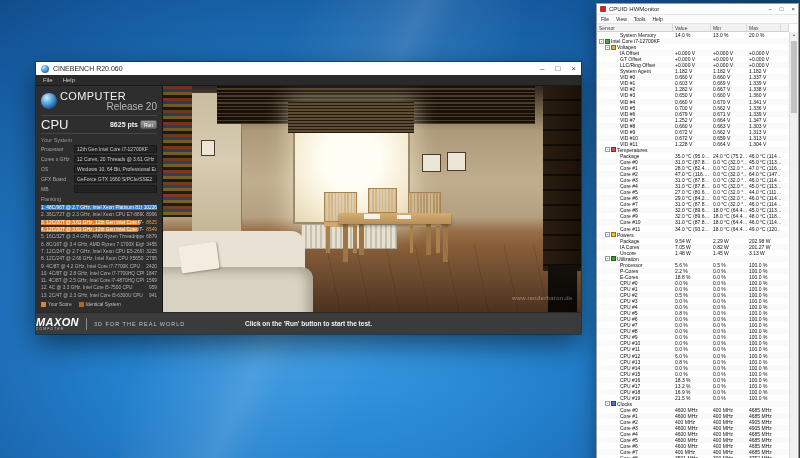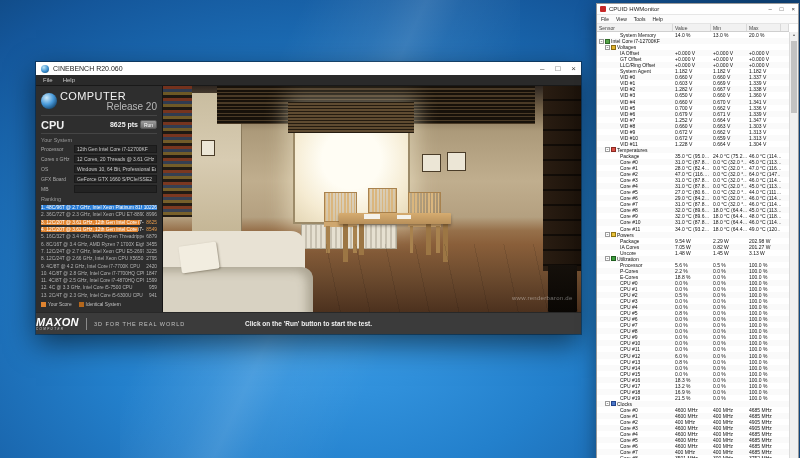--- a/index.html
+++ b/index.html
@@ -21,21 +21,21 @@
   .cb-main { position:absolute; top:24px; bottom:22px; left:0; right:0; display:flex; }
   .cb-left { width:127px; flex:none; background:#2e2e2e; border-right:1px solid #141414; padding:4px 5px; overflow:hidden; }
   .cb-logo { display:flex; align-items:center; gap:3px; }
   .cb-ball { width:16px; height:16px; flex:none; border-radius:50%;
     background: radial-gradient(circle at 35% 30%, #cdeafb, #4798d8 45%, #16466f 80%, #0d2c49); }
   .cb-word { flex:1; }
   .cb-word .t1 { font-size:11px; letter-spacing:.4px; color:#f2f2f2; }
   .cb-word .t2 { font-size:10px; color:#b9b9b9; text-align:right; margin-top:-1px; }
   .cb-div { border-top:1px solid #454545; margin:3px 0; }
   .cpu-row { display:flex; align-items:center; gap:2px; height:11px; }
-  .cpu-row .cpu { font-size:11px; font-weight:bold; color:#f0f0f0; }
+  .cpu-row .cpu { font-size:13px; font-weight:normal; color:#f0f0f0; }
   .cpu-row .score { margin-left:auto; font-size:7px; font-weight:bold; color:#f0f0f0; }
   .run-btn { width:17px; height:9px; border:1px solid #585858; border-radius:2px; font-size:5px; color:#fff; text-align:center; line-height:8px;
     background: linear-gradient(180deg,#9b9b9b,#6e6e6e); cursor:pointer; }
   .sec-title { font-size:5.5px; color:#9a9a9a; margin:3px 0 2px; }
   .sys-row { display:flex; align-items:center; margin-bottom:2px; }
   .sys-label { width:33px; flex:none; font-size:5px; color:#a8a8a8; }
   .sys-value { flex:1; height:8px; background:#232323; border:1px solid #1a1a1a; font-size:5px; color:#c9c9c9; line-height:6px; padding:0 2px; white-space:nowrap; overflow:hidden; }
   .rank-list { margin-top:1px; }
   .rank-row { position:relative; height:7.3px; display:flex; align-items:center; overflow:hidden; }
   .rbar { position:absolute; left:0; top:1px; bottom:1px; width:0; }

